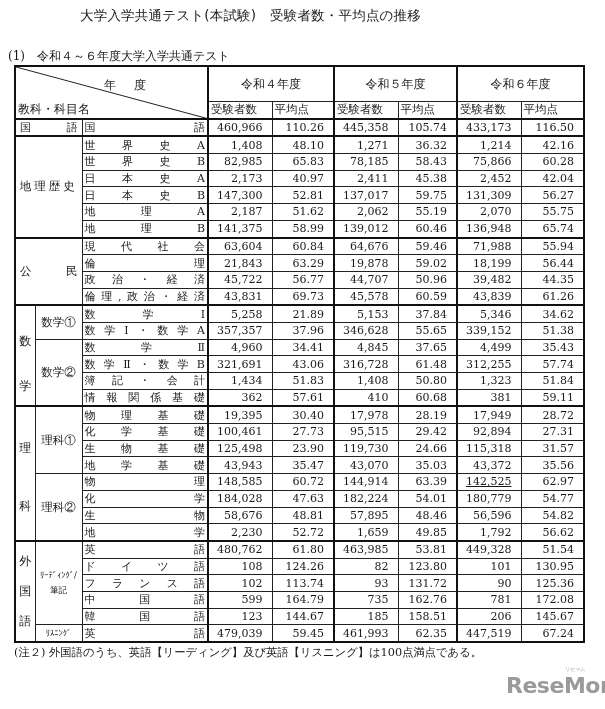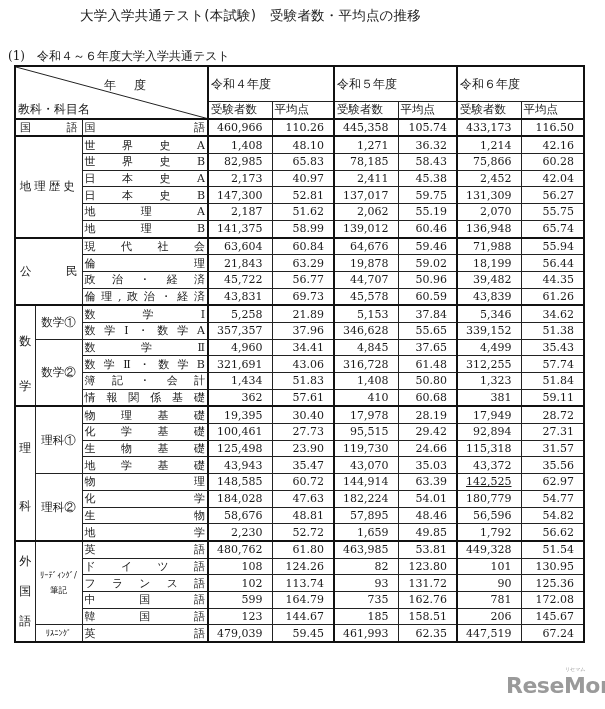--- a/index.html
+++ b/index.html
@@ -8,21 +8,21 @@
   .title { position:absolute; top:7px; left:0; width:501px; text-align:center;
            font-size:13.5px; font-family:"DejaVu Sans","Liberation Sans",sans-serif; letter-spacing:0.2px; }
   .subtitle { position:absolute; top:48px; left:8px; font-size:12px; }
   table.main { position:absolute; top:65px; left:14px; border-collapse:collapse;
                border:2.5px solid #111; table-layout:fixed; font-size:11px; }
   table.main td { border:1px solid #222; padding:0 2px; height:15.7px; line-height:15px;
                   white-space:nowrap; overflow:hidden; }
   .num { text-align:right; padding-right:9px !important; font-family:"DejaVu Serif","Liberation Serif",serif; font-size:11px; }
   .thick-l { border-left:2.5px solid #111 !important; }
   .thick-t td { border-top:2.5px solid #111 !important; }
-  .hdr-year { text-align:left; height:34px !important; font-size:12px; }
+  .hdr-year { text-align:center; height:34px !important; font-size:12px; }
   .hdr-sub { font-size:11.5px; letter-spacing:0; }
   .corner { position:relative; padding:12px !important; }
   .corner svg { position:absolute; left:0; top:0; }
   .corner .c-top { position:absolute; top:11px; left:88px; font-size:12px; letter-spacing:18px; }
   .corner .c-bot { position:absolute; bottom:1px; left:2px; font-size:12px; }
   .grp { text-align:center; font-size:11.5px; }
   .vert { text-align:center; vertical-align:middle; font-size:12px; line-height:22px; }
   .spread { display:flex; justify-content:space-between; }
   .tiny { font-size:8.5px; line-height:11px; text-align:center; white-space:normal !important; }
   .notes { position:absolute; top:645px; left:14px; font-size:11.3px; line-height:16.5px; }
@@ -588,15 +588,16 @@
         <td class="num" style="border-top: 1.5px solid rgb(17, 17, 17);">59.45</td>
         <td class="num thick-l" style="border-top: 1.5px solid rgb(17, 17, 17);">461,993</td>
         <td class="num" style="border-top: 1.5px solid rgb(17, 17, 17);">62.35</td>
         <td class="num thick-l" style="border-top: 1.5px solid rgb(17, 17, 17);">447,519</td>
         <td class="num" style="border-top: 1.5px solid rgb(17, 17, 17);">67.24</td>
       </tr>
     </tbody>
 </table>
 
 <div class="notes">
+  <div>(注２) 外国語のうち、英語【リーディング】及び英語【リスニング】は100点満点である。</div>
 </div>
 <div class="logo">ReseMom</div>
 <div class="logo-kana">リセマム</div>
 
 </body></html>

